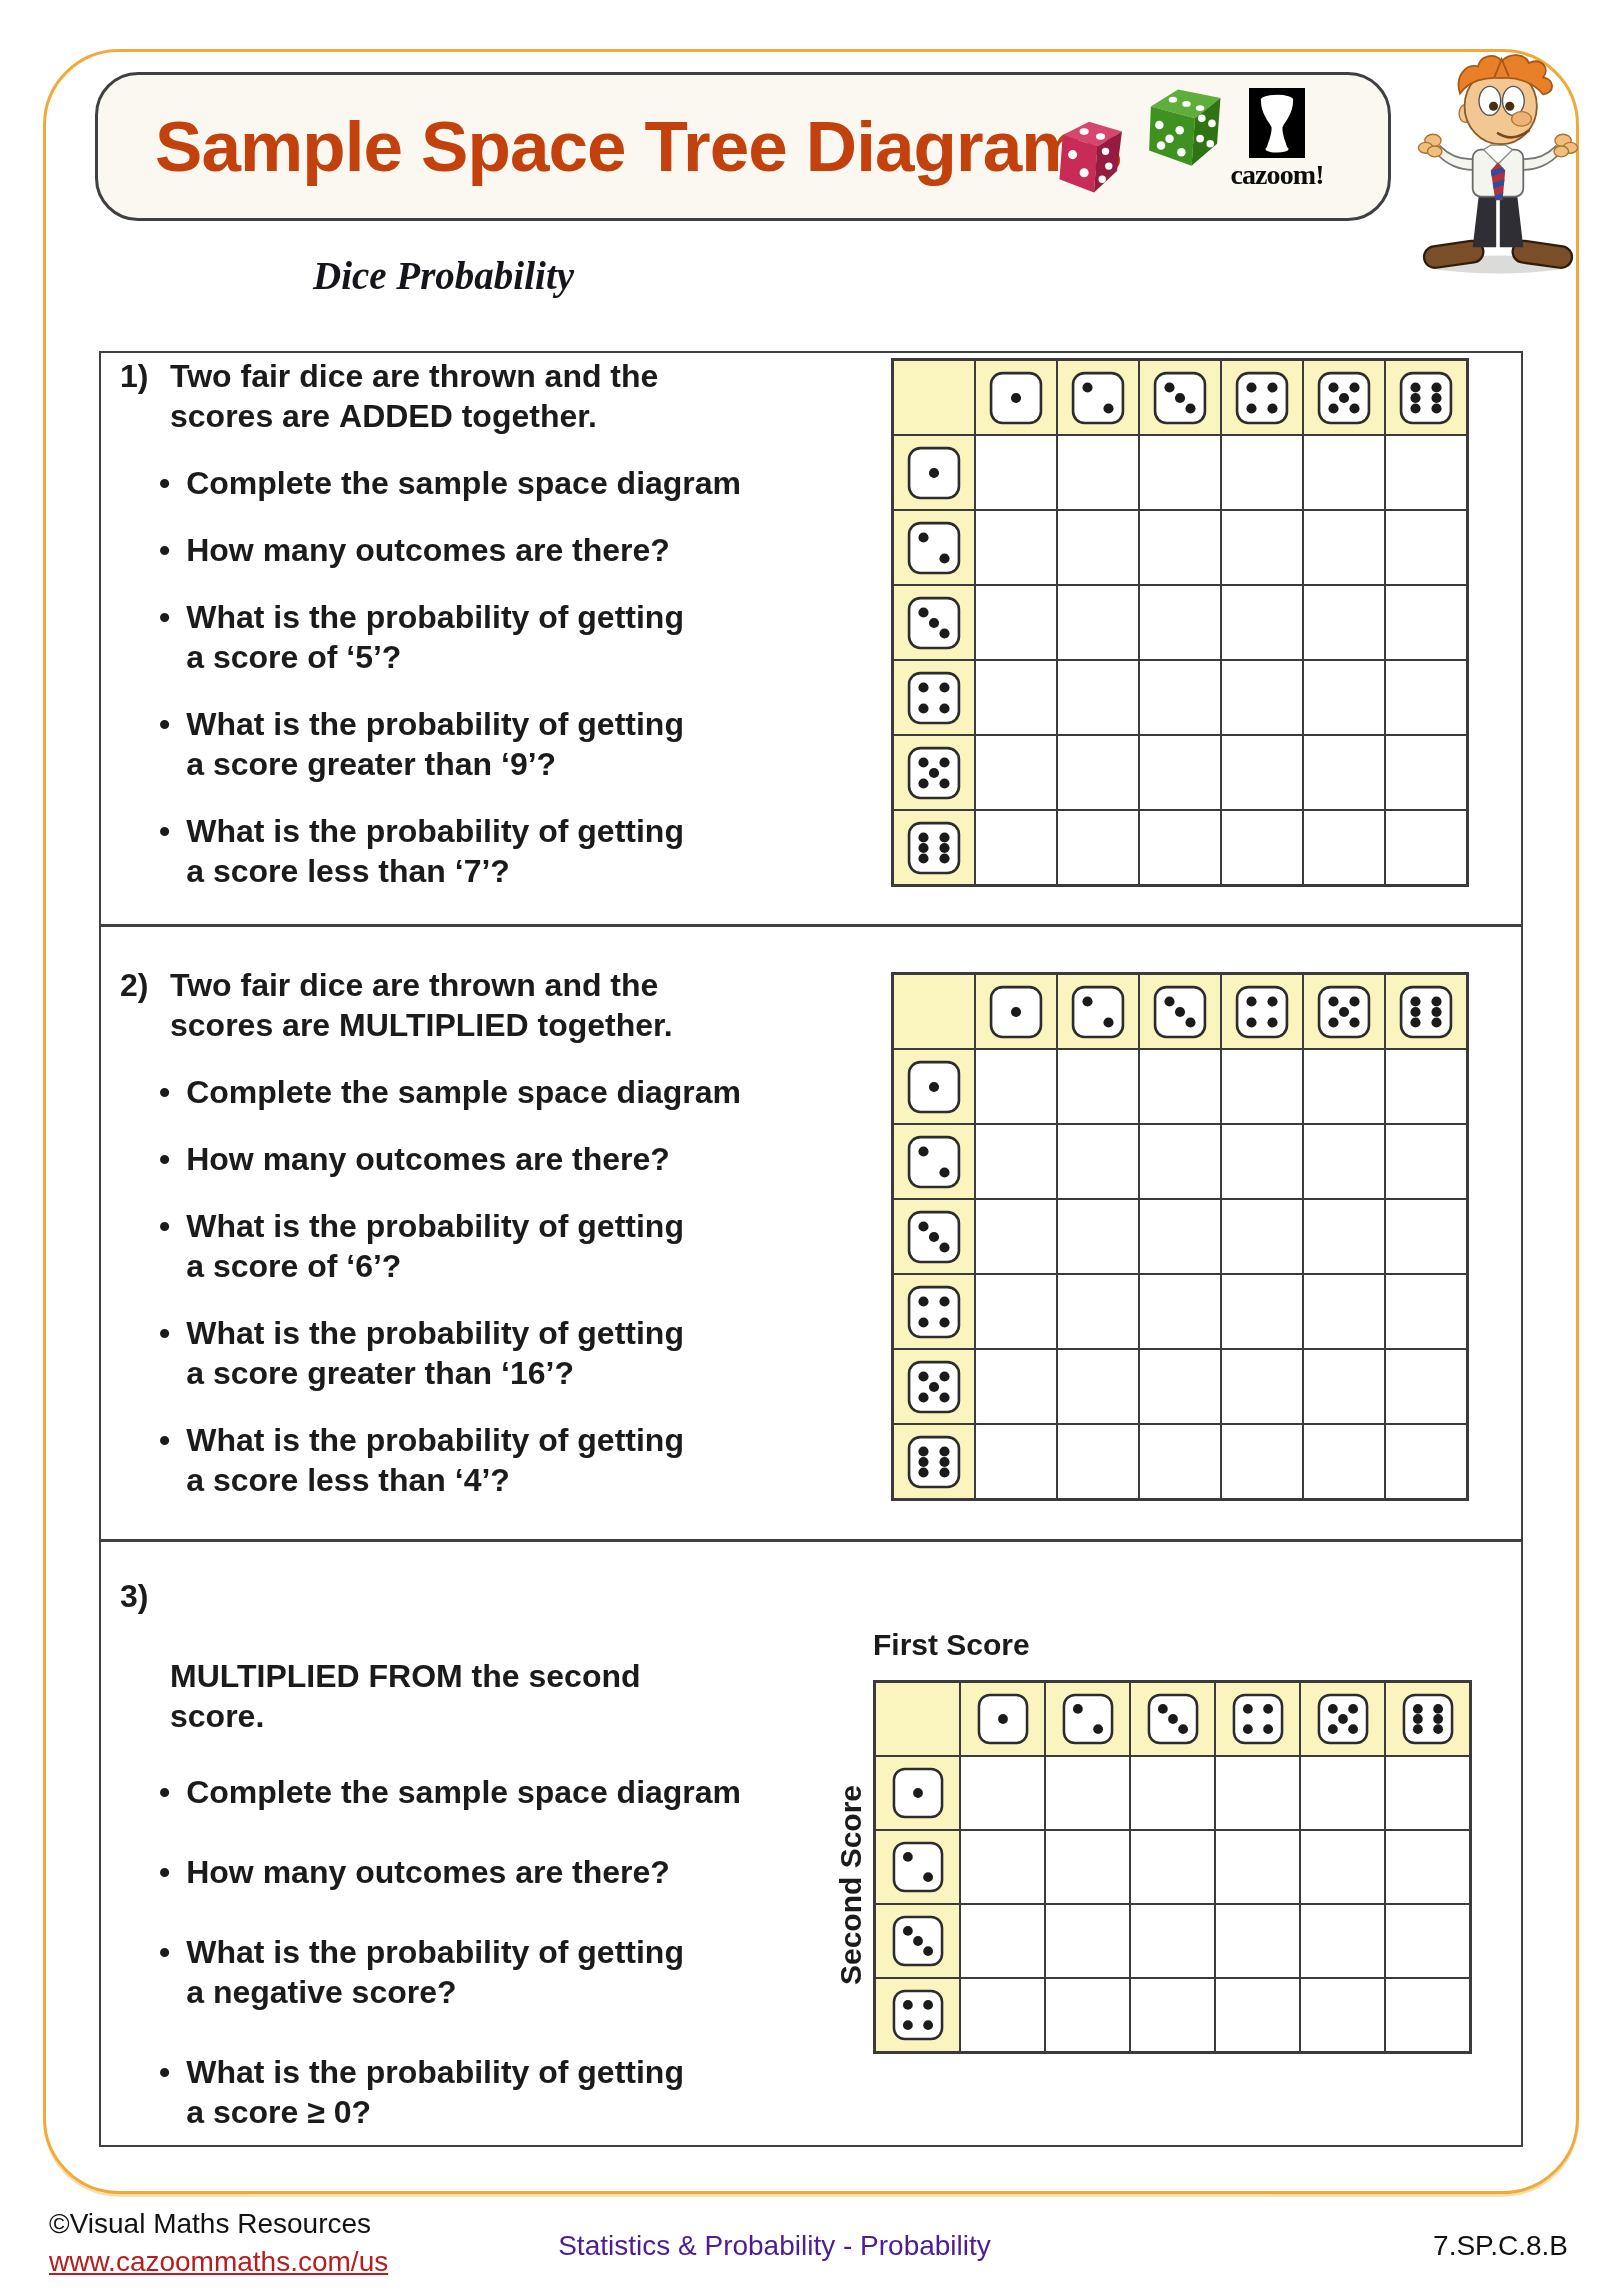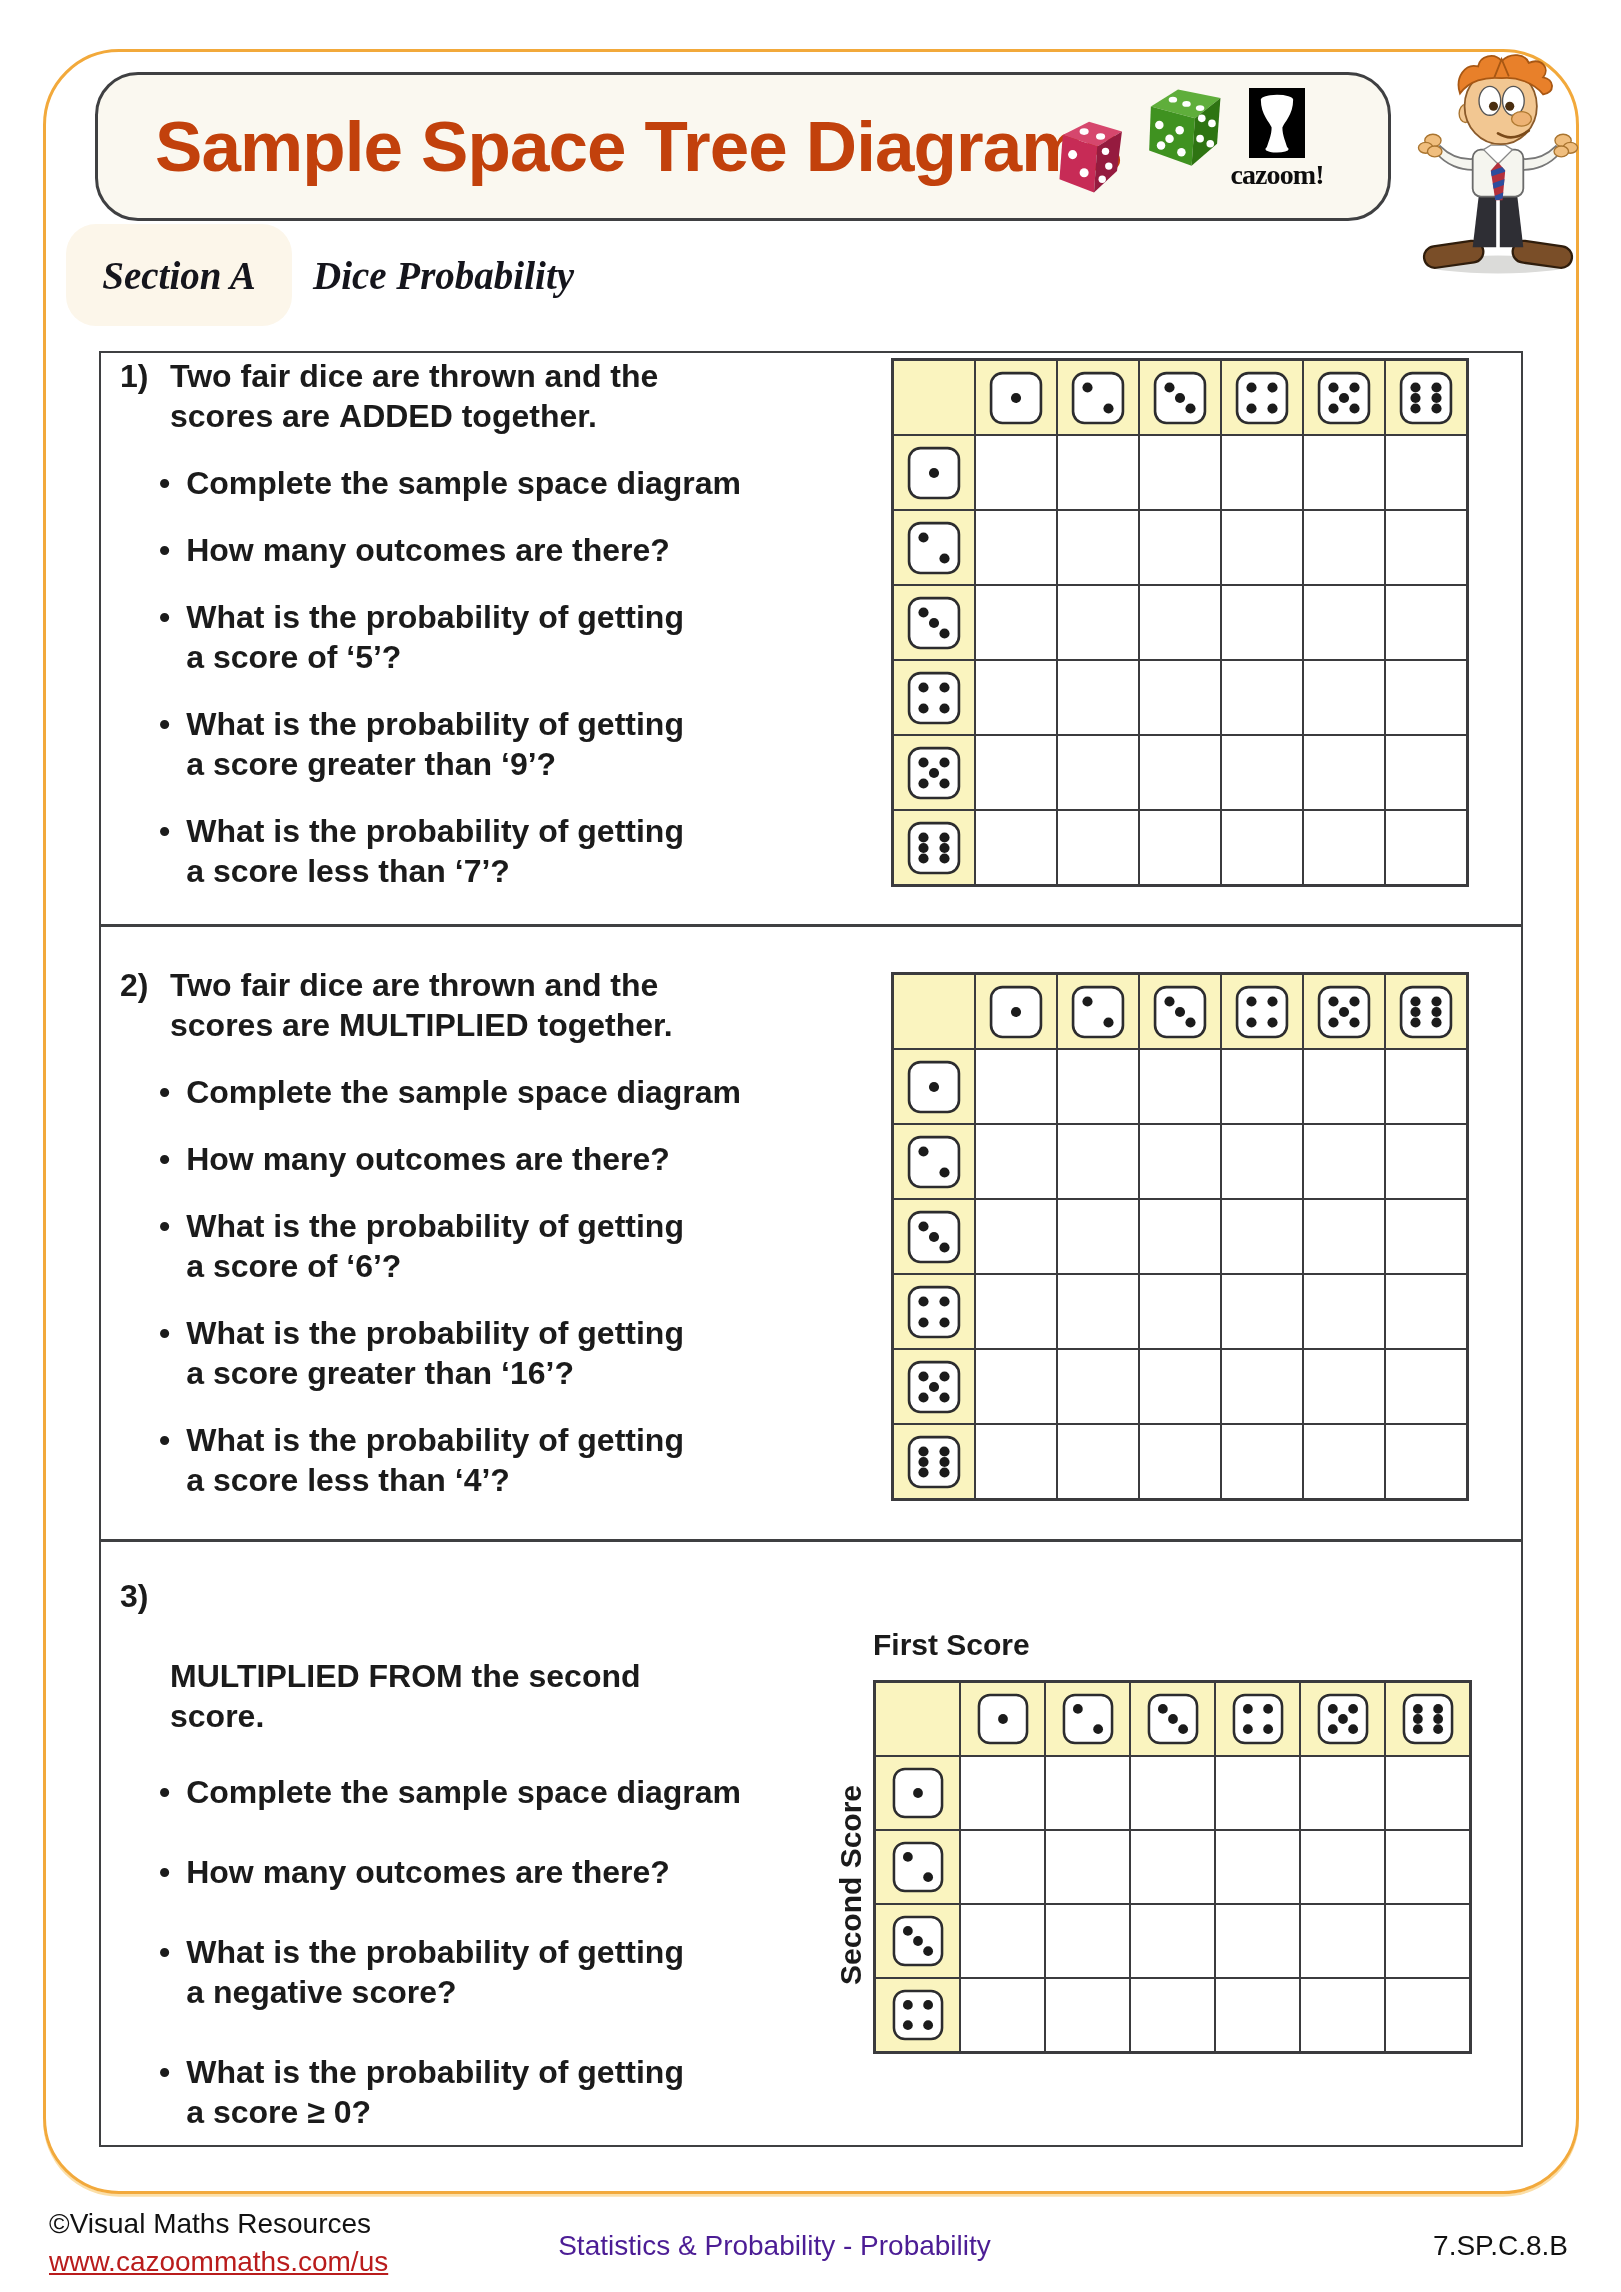--- a/index.html
+++ b/index.html
@@ -156,23 +156,20 @@
     <ellipse cx="91" cy="54" rx="12" ry="16" fill="#fff" stroke="#555" stroke-width="1.5"></ellipse>
     <ellipse cx="117" cy="54" rx="12" ry="16" fill="#fff" stroke="#555" stroke-width="1.5"></ellipse>
     <circle cx="95" cy="60" r="5" fill="#4A2E10"></circle>
       <circle cx="113" cy="60" r="5" fill="#4A2E10"></circle>
     <ellipse cx="126" cy="74" rx="11" ry="8" fill="#EDB274" stroke="#B07A32" stroke-width="1.5"></ellipse>
     <path d="M100,90 Q116,100 134,87" stroke="#7A4A1A" stroke-width="3" fill="none" stroke-linecap="round"></path>
     <path d="M58,46 C52,28 64,12 78,16 C80,4 96,0 104,10 C114,0 130,2 134,12 C148,6 158,18 150,28 C162,30 164,44 150,47 C140,34 120,27 104,29 C86,27 68,32 58,46 Z" fill="#E8802A" stroke="#A85713" stroke-width="2"></path>
     <path d="M96,28 L104,8 L112,27" fill="#E8802A" stroke="#A85713" stroke-width="2"></path>
   </svg>
 
-  <div class="section-pill">
-    <span class="serif-head">Section A</span>
-  </div>
   <div class="section-title">
     <span class="serif-head">Dice Probability</span>
   </div>
 
   <div class="main-box">
     <div class="divider" style="top:571px;"></div>
     <div class="divider" style="top:1186px;"></div>
   </div>
 
   <div class="qblock" style="left:120px;top:356px;">

